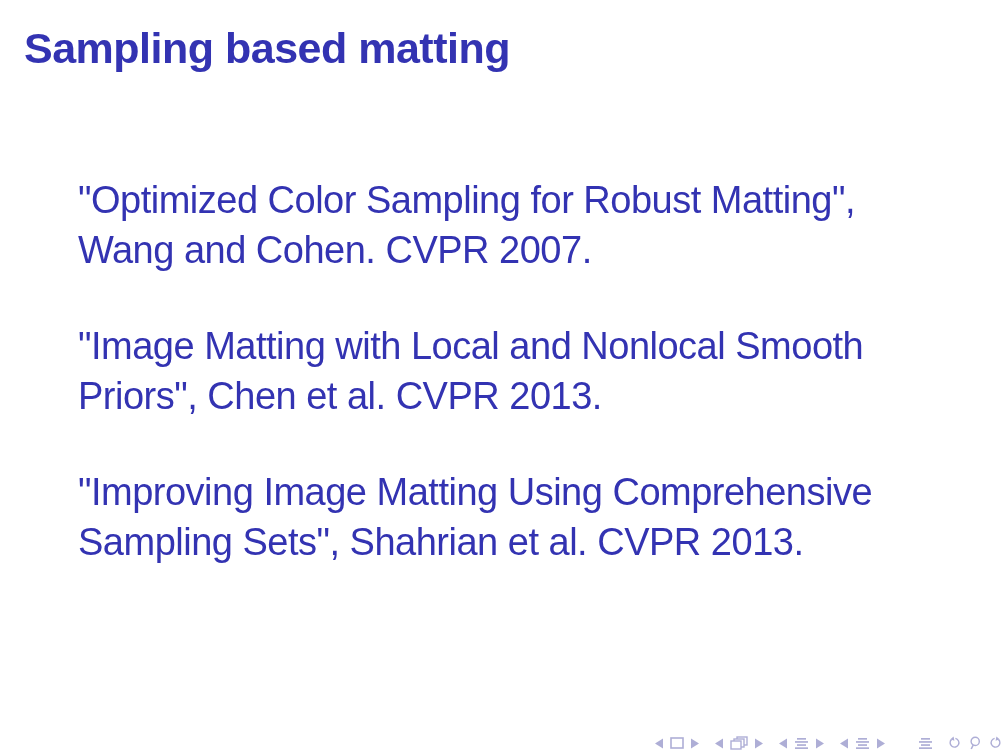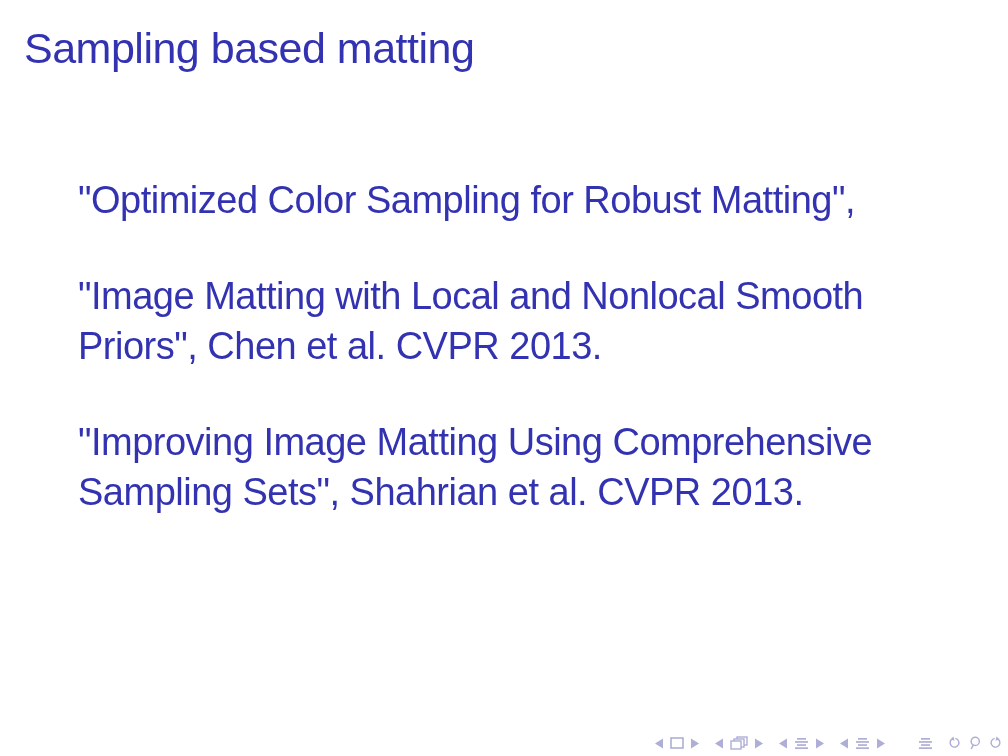--- a/index.html
+++ b/index.html
@@ -18,21 +18,21 @@
     position: relative;
     width: 1008px;
     height: 756px;
     background: var(--background);
   }
   .slide-title {
     position: absolute;
     left: 24px;
     top: 24px;
     font-size: 43px;
-    font-weight: 400;
+    font-weight: 700;
     letter-spacing: -0.5px;
     color: var(--text);
     white-space: nowrap;
   }
   .content {
     position: absolute;
     left: 78px;
     top: 175px;
     width: 880px;
   }
@@ -73,20 +73,21 @@
 </head>
 <body>
 
 <div class="slide">
 
   <h1 class="slide-title">Sampling based matting</h1>
 
   <div class="content">
     <div class="ref">
       <div class="ref-line">"Optimized Color Sampling for Robust Matting",</div>
+      <div class="ref-line">Wang and Cohen. CVPR 2007.</div>
     </div>
     <div class="ref">
       <div class="ref-line">"Image Matting with Local and Nonlocal Smooth</div>
       <div class="ref-line">Priors", Chen et al. CVPR 2013.</div>
     </div>
     <div class="ref">
       <div class="ref-line">"Improving Image Matting Using Comprehensive</div>
       <div class="ref-line">Sampling Sets", Shahrian et al. CVPR 2013.</div>
     </div>
   </div>

